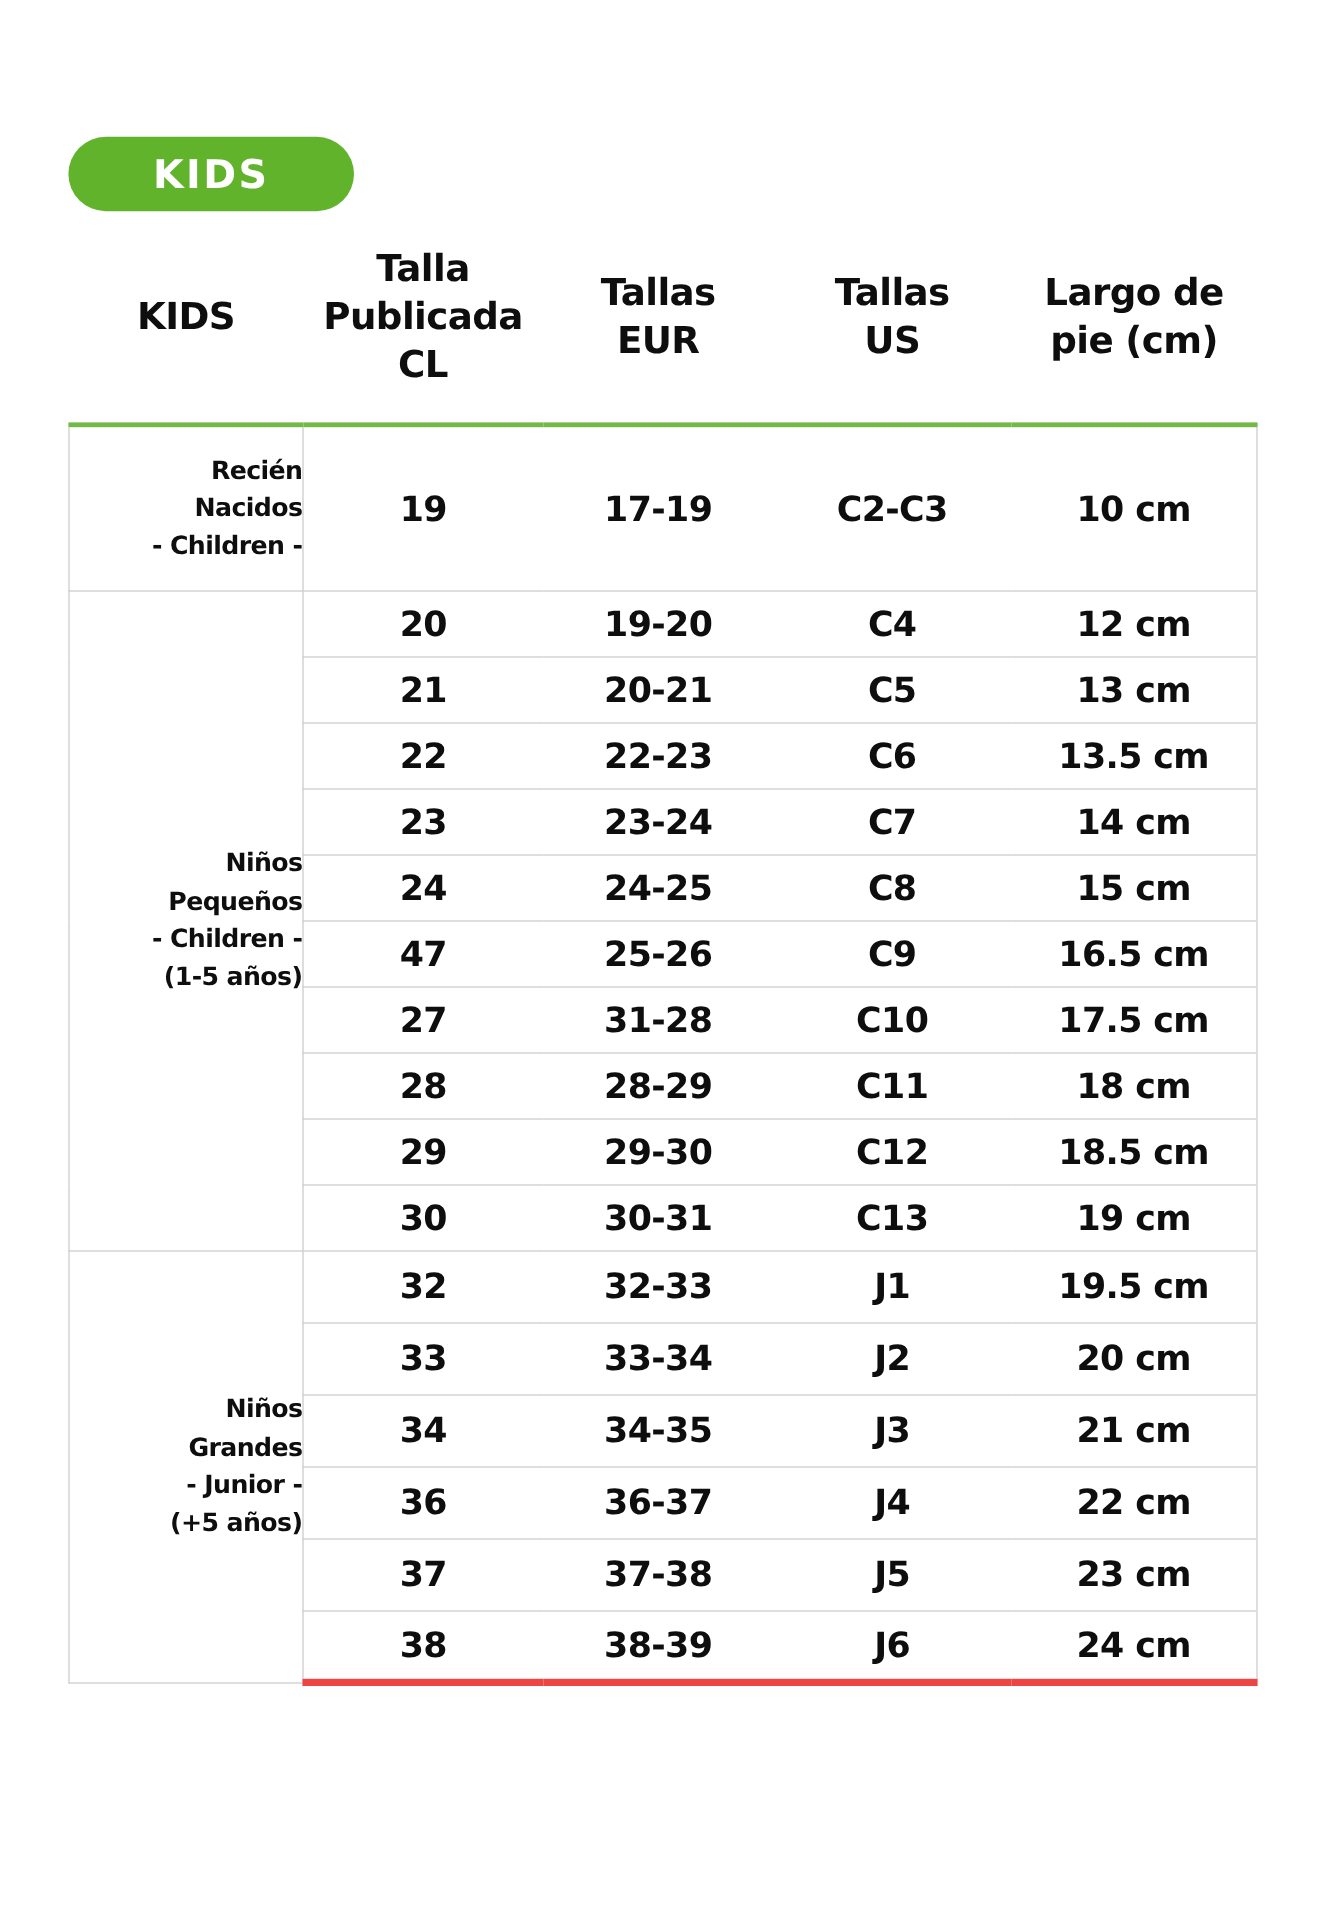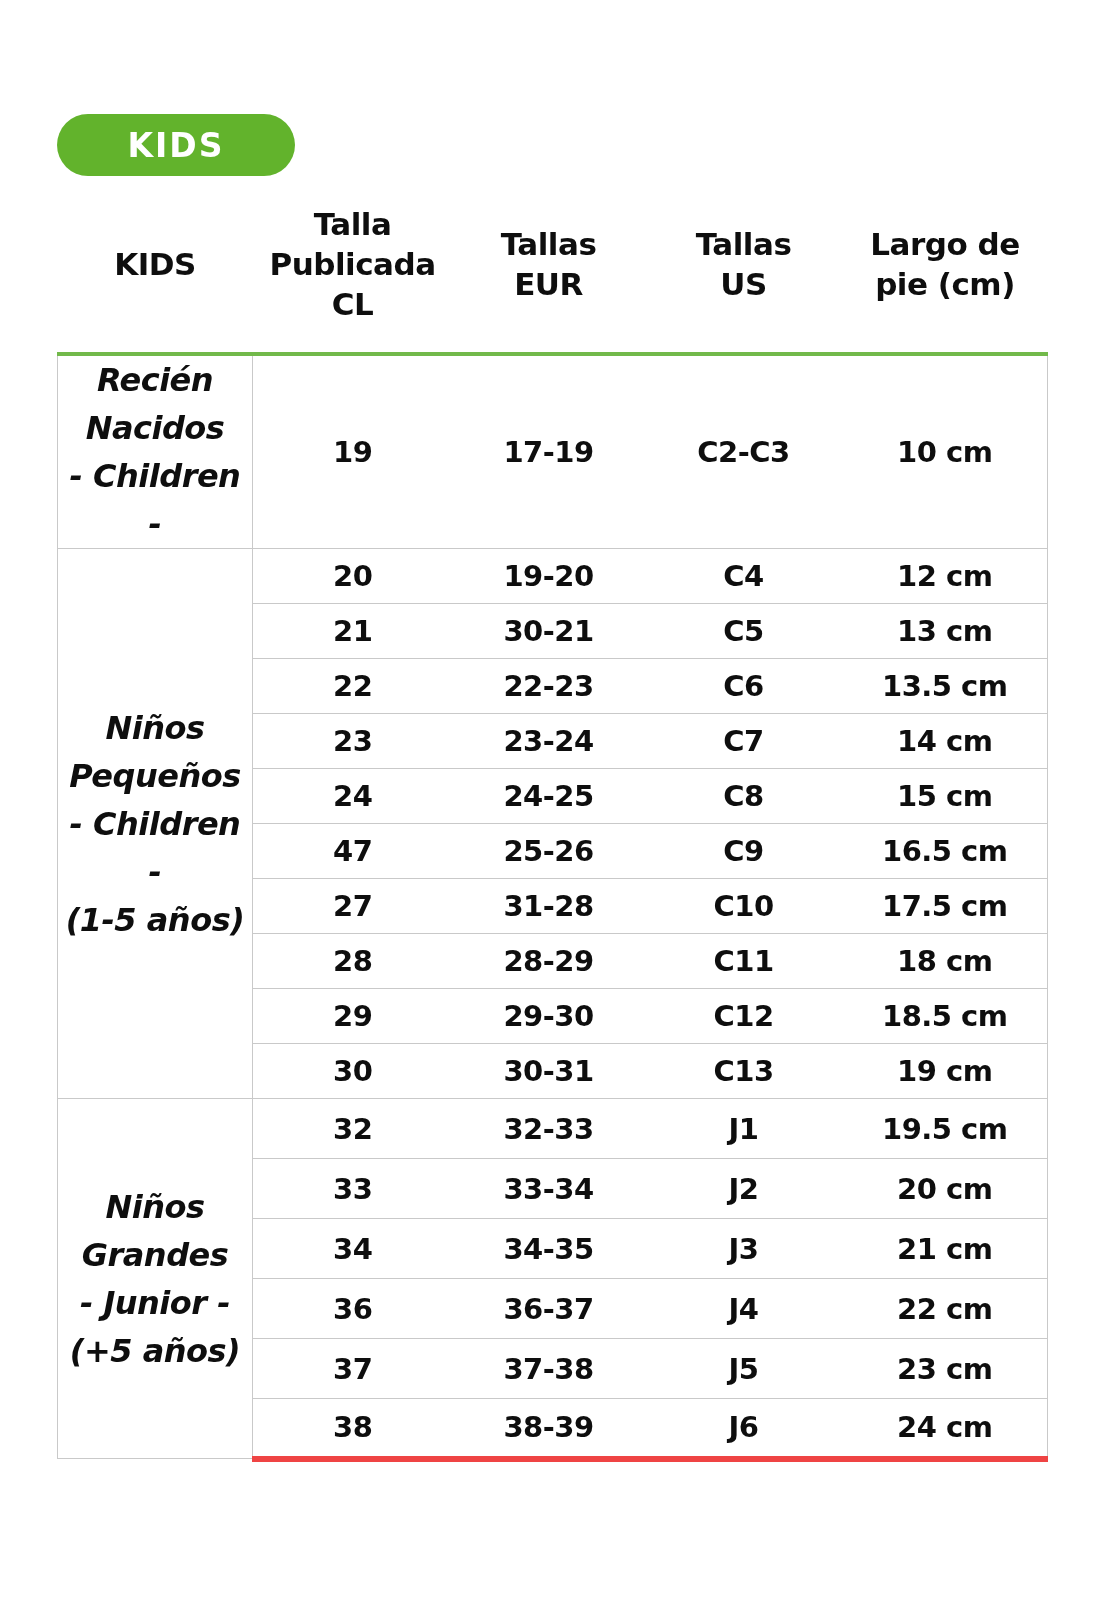--- a/index.html
+++ b/index.html
@@ -64,29 +64,28 @@
     font-weight: 700;
     font-size: 29px;
     letter-spacing: -0.5px;
     padding: 0;
   }
   .size-table tbody td:last-child {
     border-right: 1px solid #c9c9c9;
   }
   .group-cell {
     border: 1px solid #c9c9c9;
-    text-align: center;
+    text-align: right;
     vertical-align: middle;
     font-weight: 700;
-    font-size: 32px;
+    font-size: 21px;
     line-height: 1.5;
     white-space: pre-line;
     letter-spacing: -0.5px;
     padding: 0;
-    font-style: italic;
   }
   .size-table tbody tr:last-child td {
     border-bottom: 6px solid #ef4444;
   }
   .r-tall { height: 138px; }
   .r-mid  { height: 55px; }
   .r-big  { height: 60px; }
   
   .footer-note {
     position: absolute;
@@ -150,21 +149,21 @@
 Pequeños
 - Children -
 (1-5 años)</th>
         <td>20</td>
         <td>19-20</td>
         <td>C4</td>
         <td>12 cm</td>
       </tr>
       <tr class="r-mid">
         <td>21</td>
-        <td>30-21</td>
+        <td>20-21</td>
         <td>C5</td>
         <td>13 cm</td>
       </tr>
       <tr class="r-mid">
         <td>22</td>
         <td>22-23</td>
         <td>C6</td>
         <td>13.5 cm</td>
       </tr>
       <tr class="r-mid">

